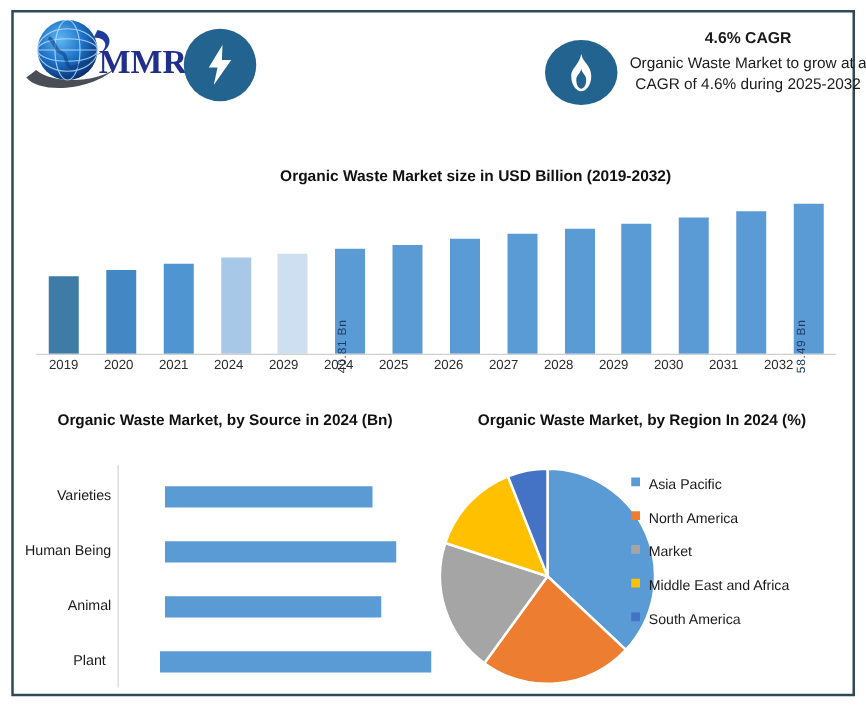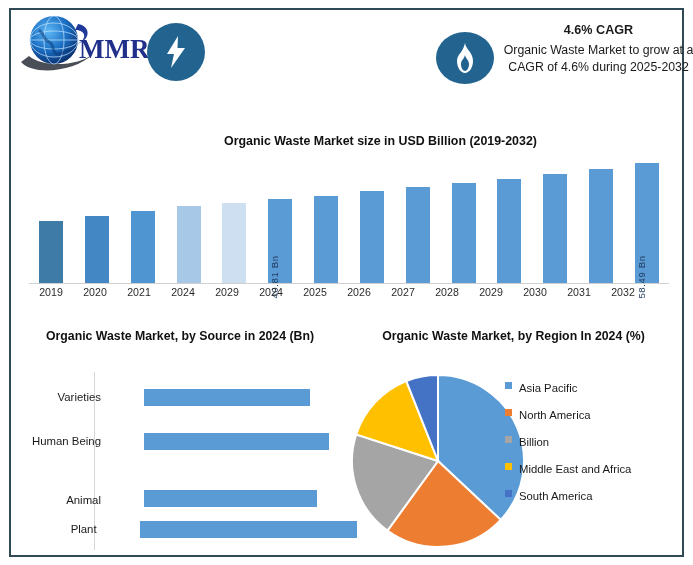--- a/index.html
+++ b/index.html
@@ -204,21 +204,21 @@
   .hbar-axis {
     position: absolute;
     left: 79px;
     top: 0;
     width: 1px;
     height: 178px;
     background: #d6d6d6;
   }
   .hbar-row {
     position: absolute;
-    left: 12px;
+    left: 0;
     width: 330px;
     height: 44px;
     display: flex;
     align-items: center;
     gap: 32px;
   }
   .hbar-label {
     width: 74px;
     text-align: right;
     padding-right: 6px;
@@ -404,21 +404,21 @@
         <div class="hbar-axis"></div>
         <div id="hbars-container">
             <div class="hbar-row" style="top: 3px;">
               <div class="hbar-label">Varieties</div>
               <div class="hbar-bar" style="width: 166px; margin-left: 5px;"></div>
             </div>
             <div class="hbar-row" style="top: 47px;">
               <div class="hbar-label">Human Being</div>
               <div class="hbar-bar" style="width: 185px; margin-left: 5px;"></div>
             </div>
-            <div class="hbar-row" style="top: 91px; align-items: flex-end;">
+            <div class="hbar-row" style="top: 91px;">
               <div class="hbar-label">Animal</div>
               <div class="hbar-bar" style="width: 173px; margin-left: 5px;"></div>
             </div>
             <div class="hbar-row" style="top: 135px;">
               <div class="hbar-label">Plant</div>
               <div class="hbar-bar" style="width: 231px; margin-left: 5px;"></div>
             </div>
           </div>
       </div>
     </div>
@@ -438,21 +438,21 @@
           <div class="legend-item">
             <span class="legend-swatch" style="background: rgb(91, 155, 213);"></span>
             <span class="legend-label">Asia Pacific</span>
           </div>
           <div class="legend-item">
             <span class="legend-swatch" style="background: rgb(237, 125, 49);"></span>
             <span class="legend-label">North America</span>
           </div>
           <div class="legend-item">
             <span class="legend-swatch" style="background: rgb(165, 165, 165);"></span>
-            <span class="legend-label">Billion</span>
+            <span class="legend-label">Market</span>
           </div>
           <div class="legend-item">
             <span class="legend-swatch" style="background: rgb(255, 192, 0);"></span>
             <span class="legend-label">Middle East and Africa</span>
           </div>
           <div class="legend-item">
             <span class="legend-swatch" style="background: rgb(68, 114, 196);"></span>
             <span class="legend-label">South America</span>
           </div>
         </div>

